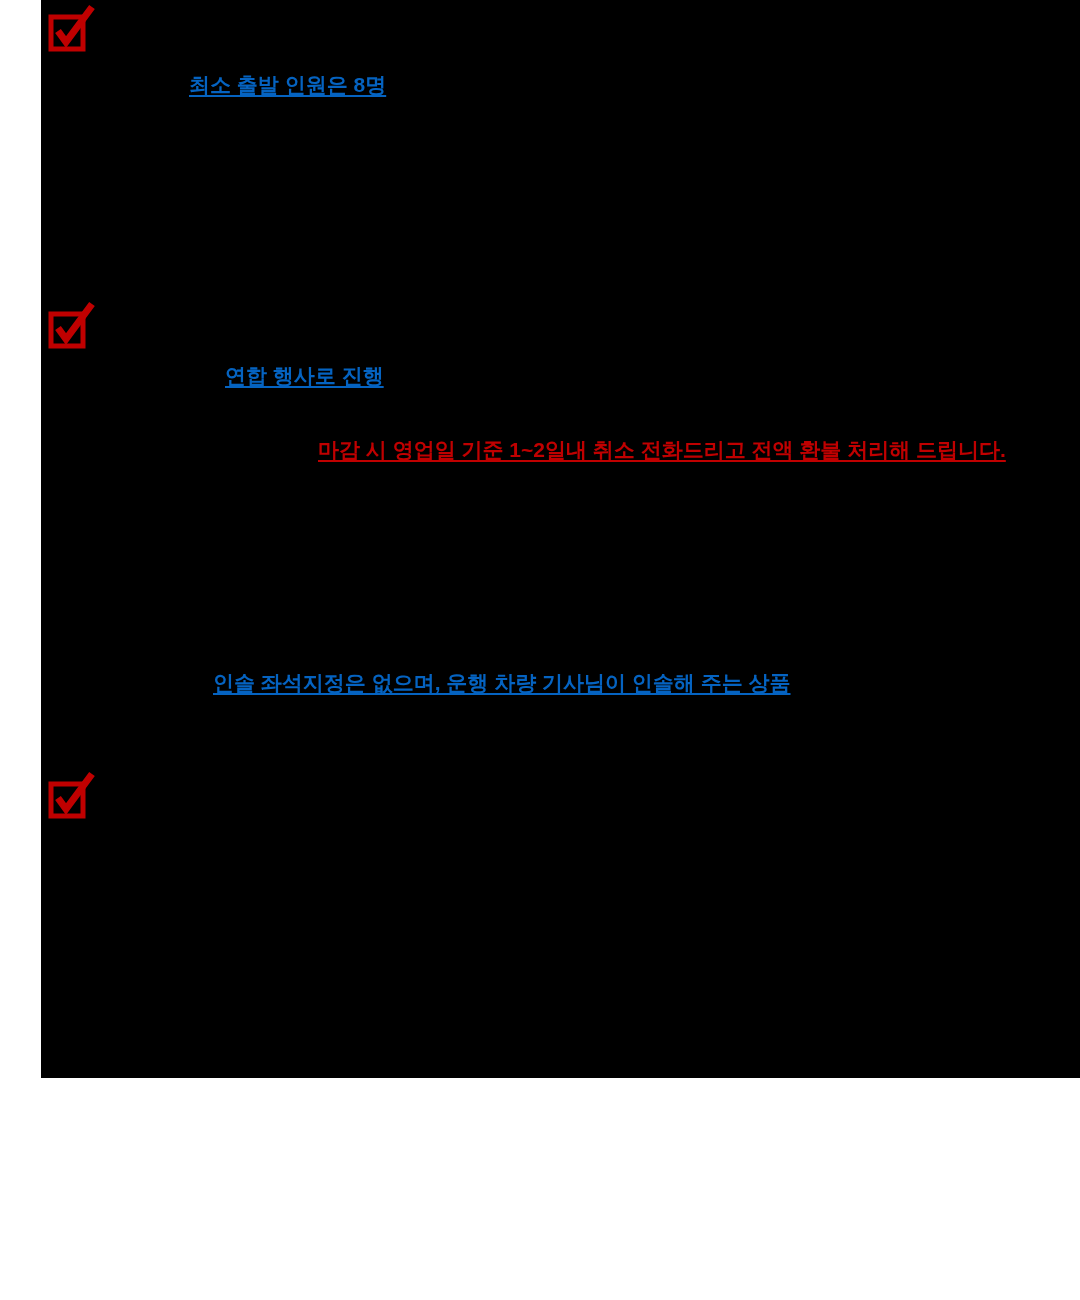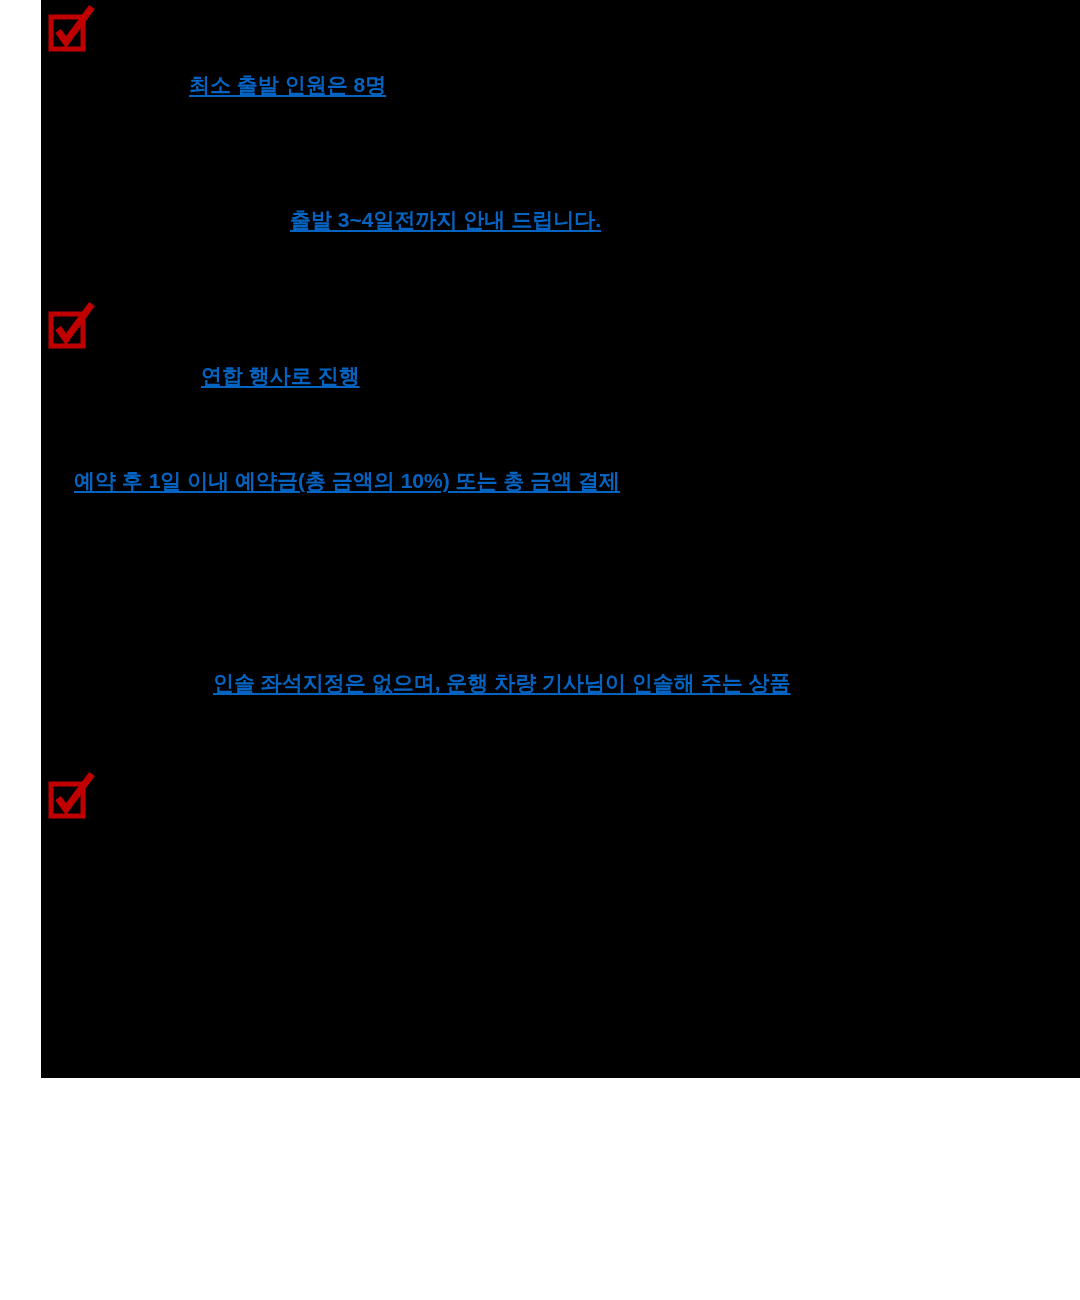--- a/index.html
+++ b/index.html
@@ -66,23 +66,22 @@
 
   <div class="check-icon" style="left:6px; top:1102px;">
     <svg viewBox="0 0 48 48">
       <rect x="4" y="13" width="32" height="32" fill="none" stroke="#C00000" stroke-width="5"></rect>
       <path d="M11 27 L19 38 L45 3" fill="none" stroke="#C00000" stroke-width="7"></path>
     </svg>
   </div>
 
   <div class="notice-text blue" style="left:148px; top:72px;">최소 출발 인원은 8명</div>
 
-  <div class="notice-text blue" style="left:249px; top:207px;">출발 3~4일전까지 안내 드립니다.</div>
 
-  <div class="notice-text blue" style="left:160px; top:363px;">연합 행사로 진행</div>
+  <div class="notice-text blue" style="left:184px; top:363px;">연합 행사로 진행</div>
 
+  <div class="notice-text red" style="left:277px; top:437px;">마감 시 영업일 기준 1~2일내 취소 전화드리고 전액 환불 처리해 드립니다.</div>
 
-  <div class="notice-text blue" style="left:33px; top:468px;">예약 후 1일 이내 예약금(총 금액의 10%) 또는 총 금액 결제</div>
 
 
   <div class="notice-text blue" style="left:172px; top:670px;">인솔 좌석지정은 없으며, 운행 차량 기사님이 인솔해 주는 상품</div>
 
 </div>
 
 </body></html>

